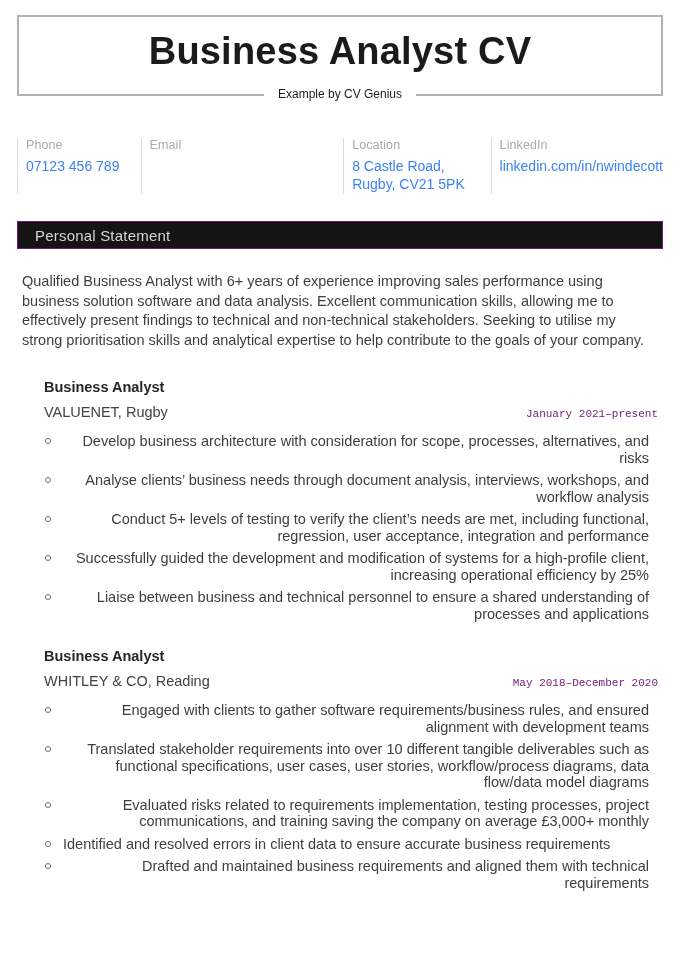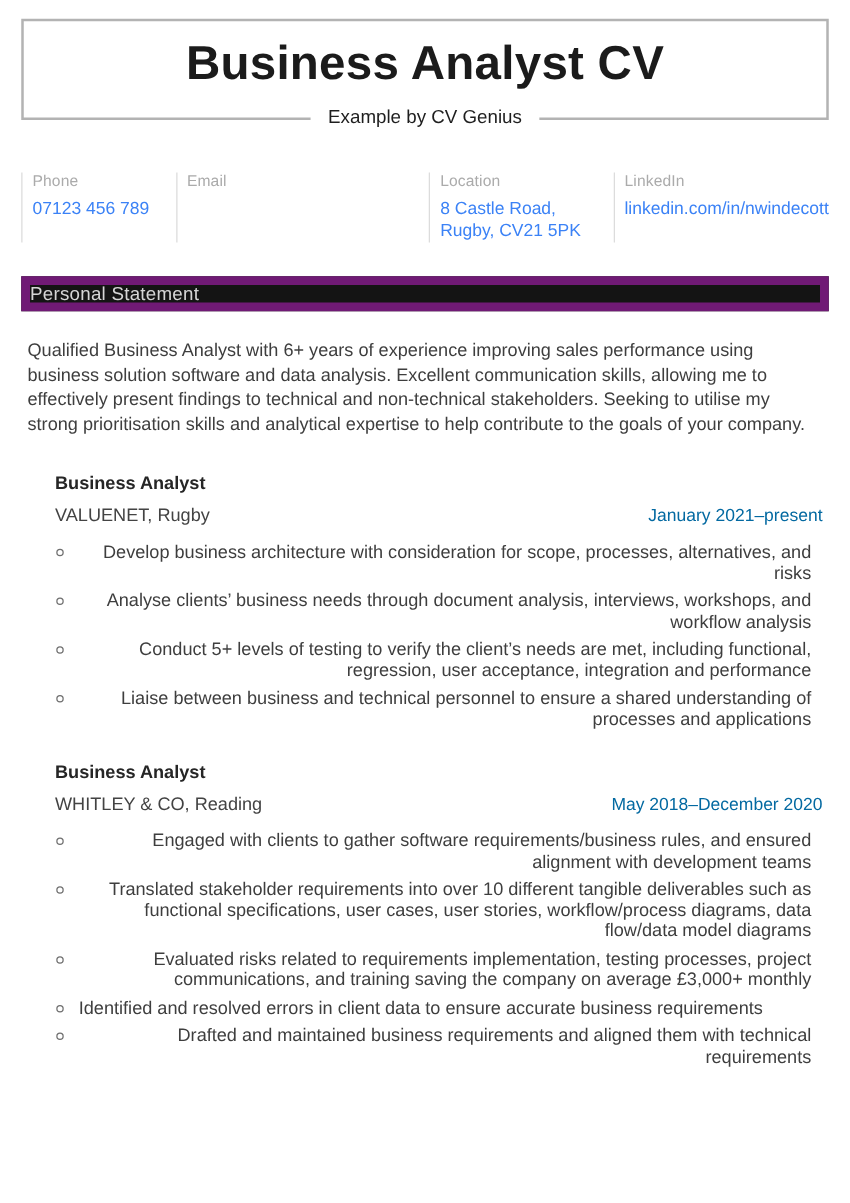--- a/index.html
+++ b/index.html
@@ -30,21 +30,21 @@
     letter-spacing: 0.2px;
     margin-bottom: 8px;
   }
   .subtitle {
     position: absolute;
     left: 50%;
     bottom: 0;
     transform: translate(-50%, 50%);
     background: #ffffff;
     padding: 0 14px;
-    font-size: 15px;
+    font-size: 12px;
     color: #1e1e1e;
     white-space: nowrap;
   }
 
   
   .contact-row {
     margin: 42px 17px 0 17px;
     display: flex;
     align-items: flex-start;
     gap: 16px;
@@ -69,26 +69,27 @@
     color: #3b82f6;
     line-height: 18px;
     white-space: pre-line;
   }
 
   
   .section-bar {
     margin: 0 17px;
     height: 28px;
     background: #141414;
-    border: 7px solid #701a75;
+    border: 1px solid #701a75;
     color: #d6d6d6;
     font-size: 15px;
     letter-spacing: 0.2px;
     display: flex;
     align-items: center;
+    padding-left: 17px;
   }
   .bar-ps { margin-top: 27px; }
   .bar-we { margin-top: 33px; }
 
   
   .statement {
     margin: 23px 20px 0 22px;
     font-size: 14.5px;
     line-height: 19.5px;
     color: #3e3e3e;
@@ -103,21 +104,21 @@
     font-weight: 700;
     color: #262626;
   }
   .job-meta {
     margin: 9px 22px 0 24px;
     display: flex;
     justify-content: space-between;
     align-items: baseline;
   }
   .company { font-size: 14.5px; color: #434343; }
-  .dates { font-size: 14px; color: #0369a1; }
+  .dates { font-size: 11px; color: #701a75; font-family: Liberation Mono, monospace; }
 
   ul.bullets {
     list-style: none;
     margin: 13px 17px 0 17px;
   }
   ul.bullets li {
     display: flex;
     align-items: flex-start;
     margin-bottom: 6px;
   }
@@ -187,20 +188,24 @@
       <li>
         <span class="marker"></span>
         <span class="b-text">Analyse clients’ business needs through document analysis, interviews, workshops, and workflow analysis</span>
       </li>
       <li>
         <span class="marker"></span>
         <span class="b-text">Conduct 5+ levels of testing to verify the client’s needs are met, including functional, regression, user acceptance, integration and performance</span>
       </li>
       <li>
         <span class="marker"></span>
+        <span class="b-text">Successfully guided the development and modification of systems for a high-profile client, increasing operational efficiency by 25%</span>
+      </li>
+      <li>
+        <span class="marker"></span>
         <span class="b-text">Liaise between business and technical personnel to ensure a shared understanding of processes and applications</span>
       </li>
     </ul>
   </section>
 
   <section class="job">
     <h3 class="job-title">Business Analyst</h3>
     <div class="job-meta">
       <span class="company">WHITLEY &amp; CO, Reading</span>
       <span class="dates">May 2018–December 2020</span>

